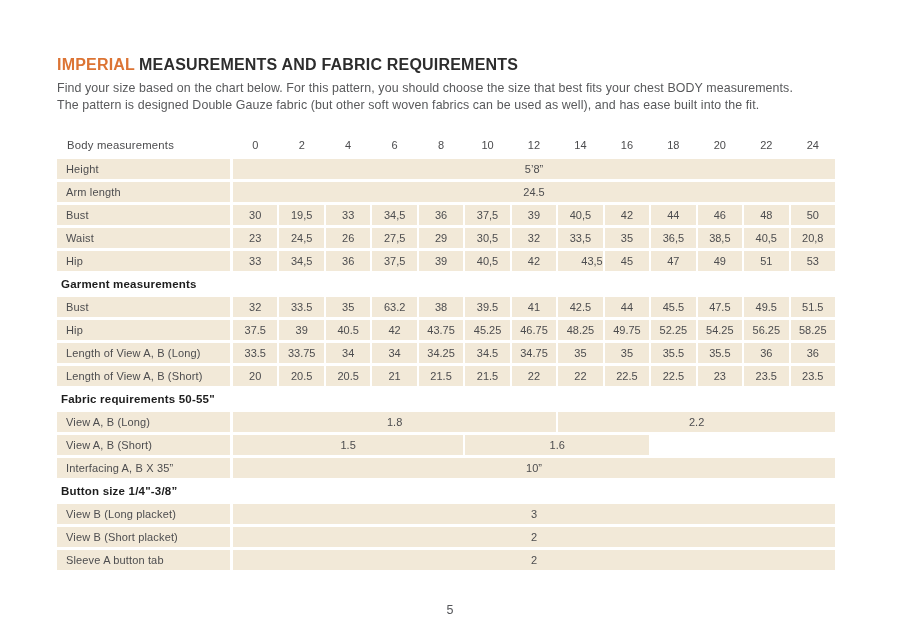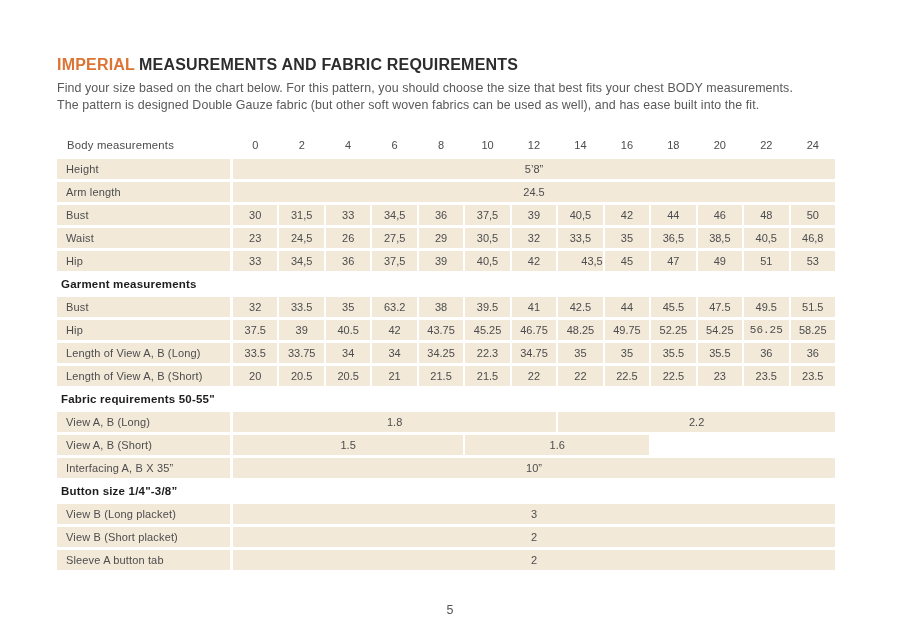--- a/index.html
+++ b/index.html
@@ -91,21 +91,21 @@
           <div class="trow">
             <div class="tlabel">Arm length</div>
             <div class="tdata">
               <div class="tcell" style="grid-column: span 13;">24.5</div>
             </div>
           </div>
           <div class="trow">
             <div class="tlabel">Bust</div>
             <div class="tdata">
               <div class="tcell" style="grid-column: span 1;">30</div>
-              <div class="tcell" style="grid-column: span 1;">31,5</div>
+              <div class="tcell" style="grid-column: span 1;">19,5</div>
               <div class="tcell" style="grid-column: span 1;">33</div>
               <div class="tcell" style="grid-column: span 1;">34,5</div>
               <div class="tcell" style="grid-column: span 1;">36</div>
               <div class="tcell" style="grid-column: span 1;">37,5</div>
               <div class="tcell" style="grid-column: span 1;">39</div>
               <div class="tcell" style="grid-column: span 1;">40,5</div>
               <div class="tcell" style="grid-column: span 1;">42</div>
               <div class="tcell" style="grid-column: span 1;">44</div>
               <div class="tcell" style="grid-column: span 1;">46</div>
               <div class="tcell" style="grid-column: span 1;">48</div>
@@ -120,21 +120,21 @@
               <div class="tcell" style="grid-column: span 1;">26</div>
               <div class="tcell" style="grid-column: span 1;">27,5</div>
               <div class="tcell" style="grid-column: span 1;">29</div>
               <div class="tcell" style="grid-column: span 1;">30,5</div>
               <div class="tcell" style="grid-column: span 1;">32</div>
               <div class="tcell" style="grid-column: span 1;">33,5</div>
               <div class="tcell" style="grid-column: span 1;">35</div>
               <div class="tcell" style="grid-column: span 1;">36,5</div>
               <div class="tcell" style="grid-column: span 1;">38,5</div>
               <div class="tcell" style="grid-column: span 1;">40,5</div>
-              <div class="tcell" style="grid-column: span 1;">46,8</div>
+              <div class="tcell" style="grid-column: span 1;">20,8</div>
             </div>
           </div>
           <div class="trow">
             <div class="tlabel">Hip</div>
             <div class="tdata">
               <div class="tcell" style="grid-column: span 1;">33</div>
               <div class="tcell" style="grid-column: span 1;">34,5</div>
               <div class="tcell" style="grid-column: span 1;">36</div>
               <div class="tcell" style="grid-column: span 1;">37,5</div>
               <div class="tcell" style="grid-column: span 1;">39</div>
@@ -176,33 +176,33 @@
               <div class="tcell" style="grid-column: span 1;">39</div>
               <div class="tcell" style="grid-column: span 1;">40.5</div>
               <div class="tcell" style="grid-column: span 1;">42</div>
               <div class="tcell" style="grid-column: span 1;">43.75</div>
               <div class="tcell" style="grid-column: span 1;">45.25</div>
               <div class="tcell" style="grid-column: span 1;">46.75</div>
               <div class="tcell" style="grid-column: span 1;">48.25</div>
               <div class="tcell" style="grid-column: span 1;">49.75</div>
               <div class="tcell" style="grid-column: span 1;">52.25</div>
               <div class="tcell" style="grid-column: span 1;">54.25</div>
-              <div class="tcell" style="grid-column: span 1; font-family: Liberation Mono, monospace;">56.25</div>
+              <div class="tcell" style="grid-column: span 1;">56.25</div>
               <div class="tcell" style="grid-column: span 1;">58.25</div>
             </div>
           </div>
           <div class="trow">
             <div class="tlabel">Length of View A, B (Long)</div>
             <div class="tdata">
               <div class="tcell" style="grid-column: span 1;">33.5</div>
               <div class="tcell" style="grid-column: span 1;">33.75</div>
               <div class="tcell" style="grid-column: span 1;">34</div>
               <div class="tcell" style="grid-column: span 1;">34</div>
               <div class="tcell" style="grid-column: span 1;">34.25</div>
-              <div class="tcell" style="grid-column: span 1;">22.3</div>
+              <div class="tcell" style="grid-column: span 1;">34.5</div>
               <div class="tcell" style="grid-column: span 1;">34.75</div>
               <div class="tcell" style="grid-column: span 1;">35</div>
               <div class="tcell" style="grid-column: span 1;">35</div>
               <div class="tcell" style="grid-column: span 1;">35.5</div>
               <div class="tcell" style="grid-column: span 1;">35.5</div>
               <div class="tcell" style="grid-column: span 1;">36</div>
               <div class="tcell" style="grid-column: span 1;">36</div>
             </div>
           </div>
           <div class="trow">

